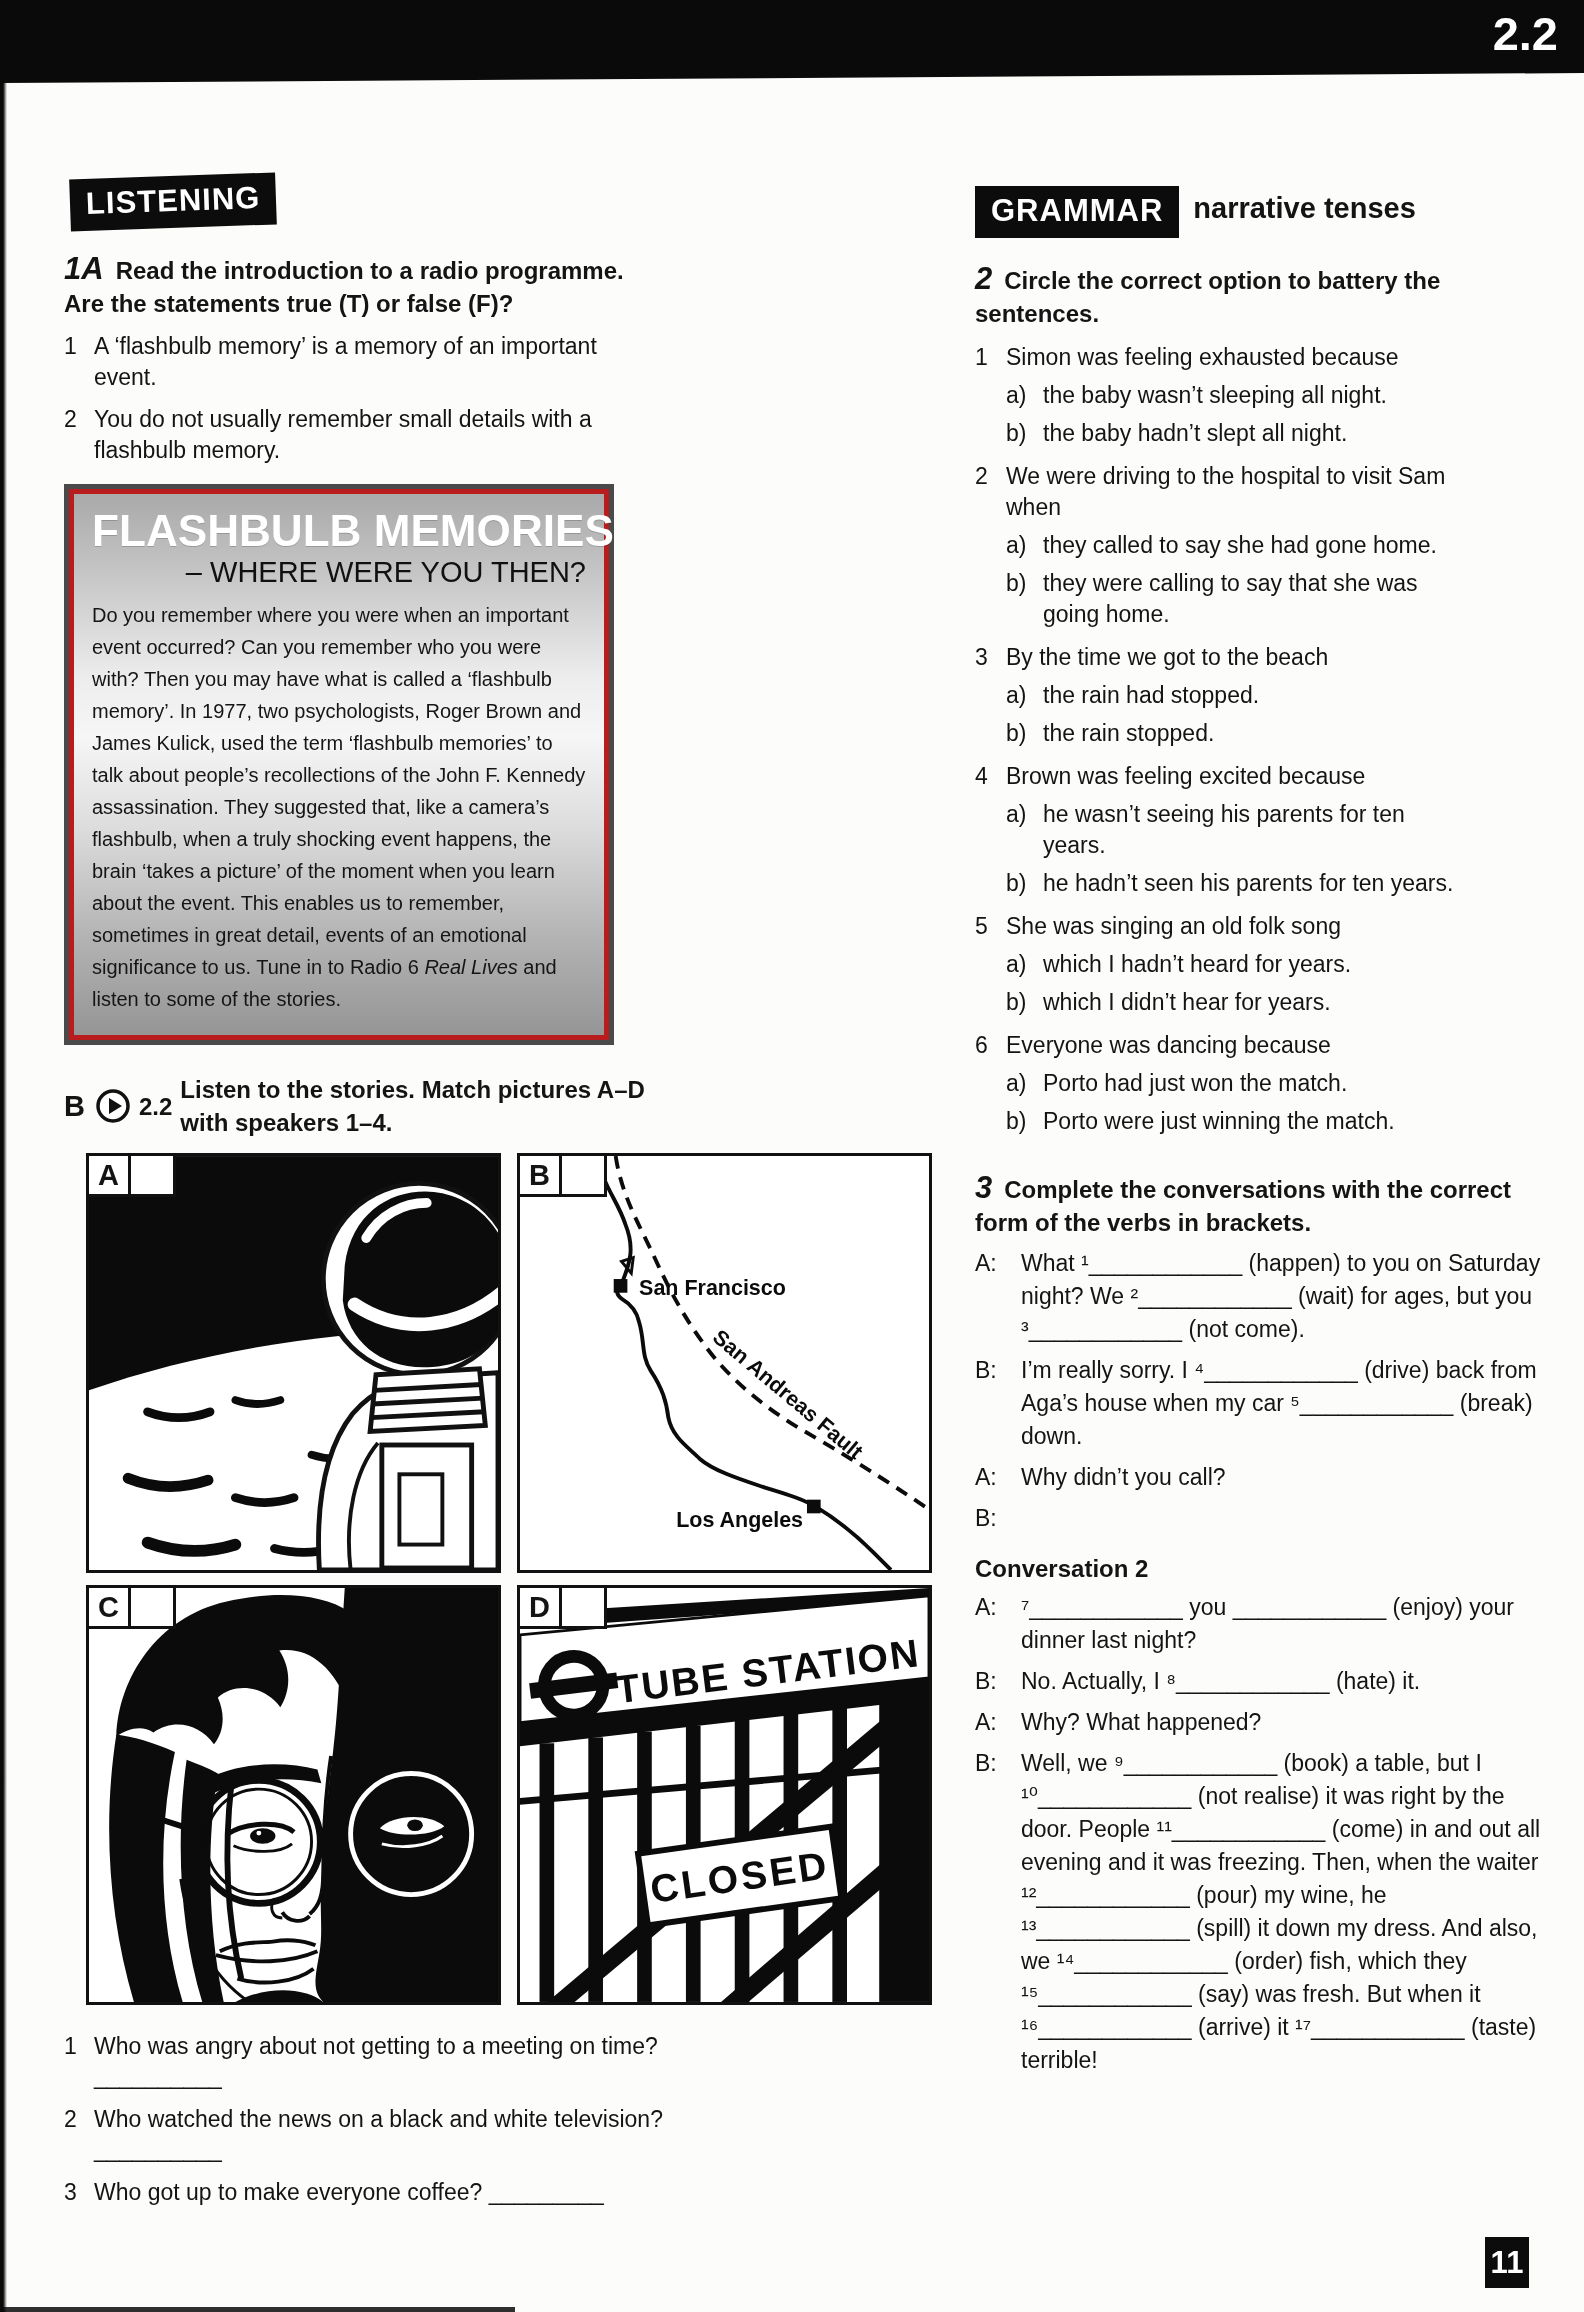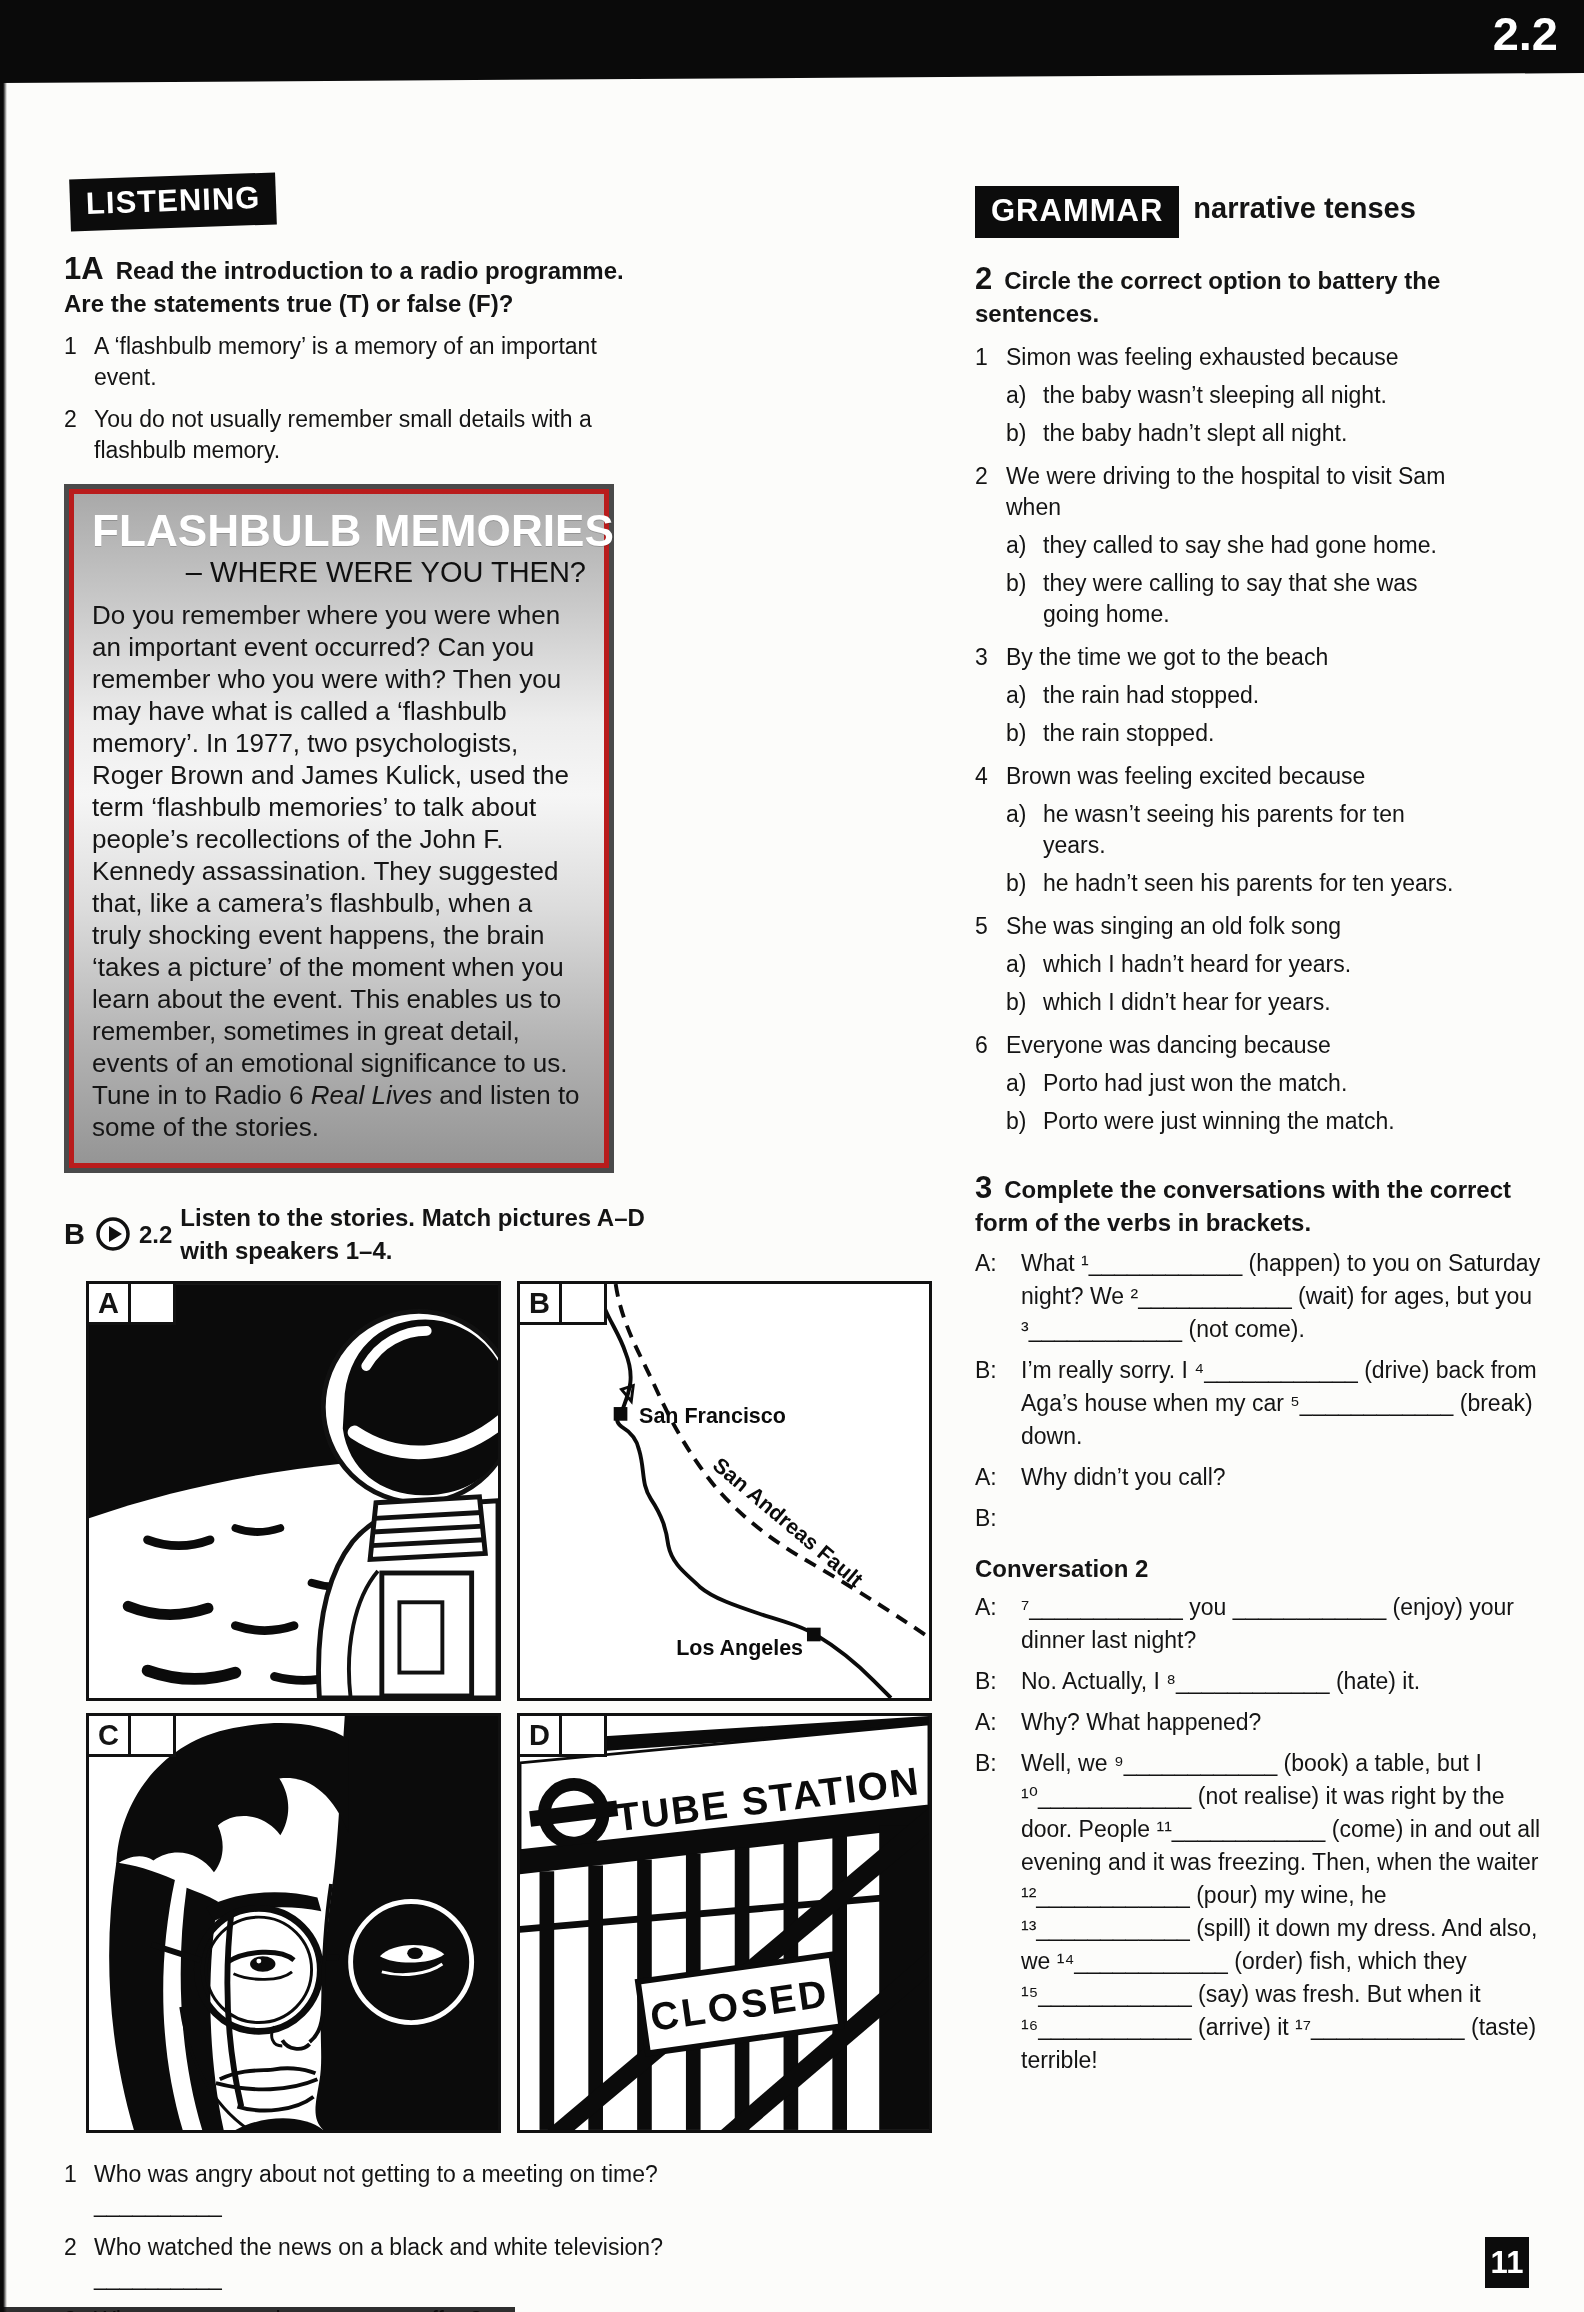--- a/index.html
+++ b/index.html
@@ -17,33 +17,33 @@
 
   .col-left{position:absolute;left:64px;top:176px;width:871px;}
   .col-right{position:absolute;left:975px;top:186px;width:572px;}
 
   .badge{display:inline-block;background:#0c0c0c;color:#fff;font-weight:bold;font-size:31px;
          letter-spacing:1px;padding:7px 16px 9px;}
   .badge.tilt{transform:rotate(-2deg);margin-left:6px;}
   .topic{font-size:29px;font-weight:bold;margin-left:14px;vertical-align:3px;}
 
   .exhead{width:569px;font-size:24px;font-weight:bold;line-height:33px;margin-top:24px;}
-  .exnum{font-size:31px;font-weight:bold;margin-right:12px;}
+  .exnum{font-size:31px;font-weight:bold;margin-right:12px;font-style:italic;}
   .qrow{display:flex;width:574px;font-size:23px;line-height:31px;margin-top:11px;}
   .qrow .qnum{flex:none;width:30px;}
   .qrow .qtext{flex:1;}
 
   
   .article{width:550px;margin-top:18px;background:#b91c1c;border:5px solid #4a4a4a;padding:5px;box-sizing:border-box;}
   .article-in{background:linear-gradient(180deg,#a9a9a9 0%,#c4c4c4 14%,#ededed 34%,#f6f6f6 45%,#dcdcdc 62%,#b3b3b3 82%,#959595 100%);
               padding:14px 18px 20px;}
   .a-title{font-size:45px;line-height:46px;font-weight:bold;color:#fff;letter-spacing:0px;
            text-shadow:0 1px 0 rgba(0,0,0,.18);white-space:nowrap;transform:scaleX(.98);transform-origin:left;}
   .a-sub{font-size:29px;text-align:right;margin-top:2px;color:#101010;}
-  .a-body{font-size:26px;line-height:32px;margin-top:10px;color:#151515;}
+  .a-body{font-size:20px;line-height:32px;margin-top:10px;color:#151515;}
 
   .bhead{width:584px;font-size:24px;font-weight:bold;line-height:33px;margin-top:28px;display:flex;align-items:center;gap:8px;}
   .bhead .blet{font-size:29px;margin-right:2px;}
   .playicon{flex:none;width:36px;height:36px;}
 
   .grid{margin-top:14px;margin-left:22px;width:845px;display:grid;grid-template-columns:415px 415px;
         grid-template-rows:420px 420px;gap:12px 16px;}
   .cell{position:relative;border:3px solid #111;background:#fff;box-sizing:border-box;overflow:hidden;}
   .cell svg{display:block;width:100%;height:100%;}
   .plabel{position:absolute;left:-3px;top:-3px;display:flex;z-index:5;}

